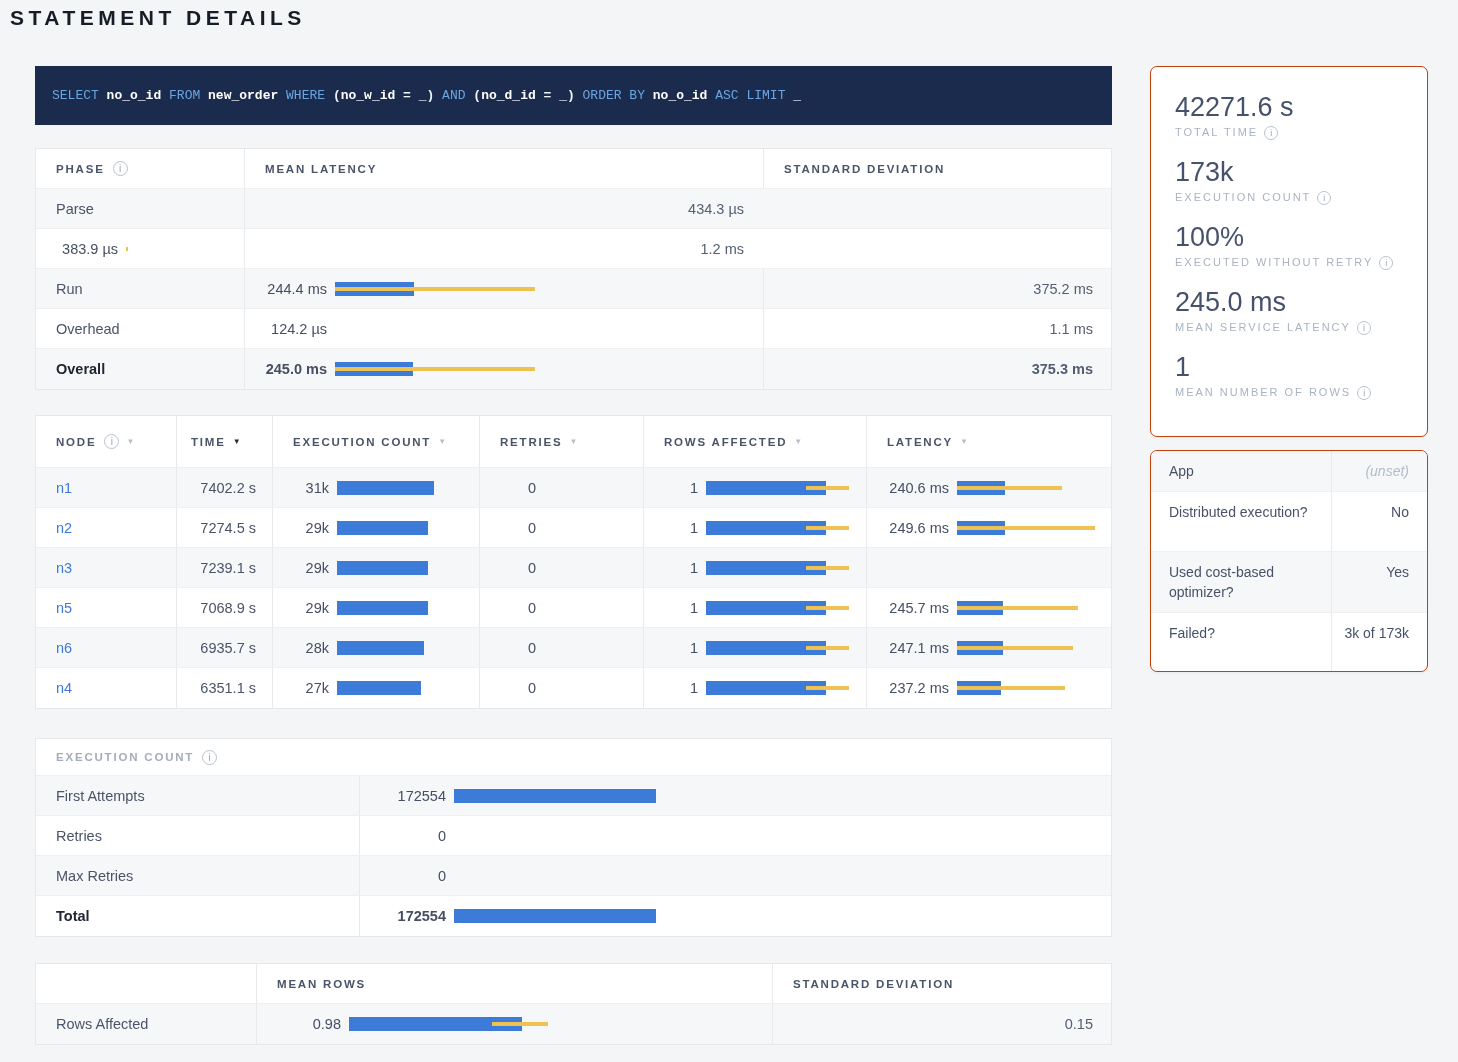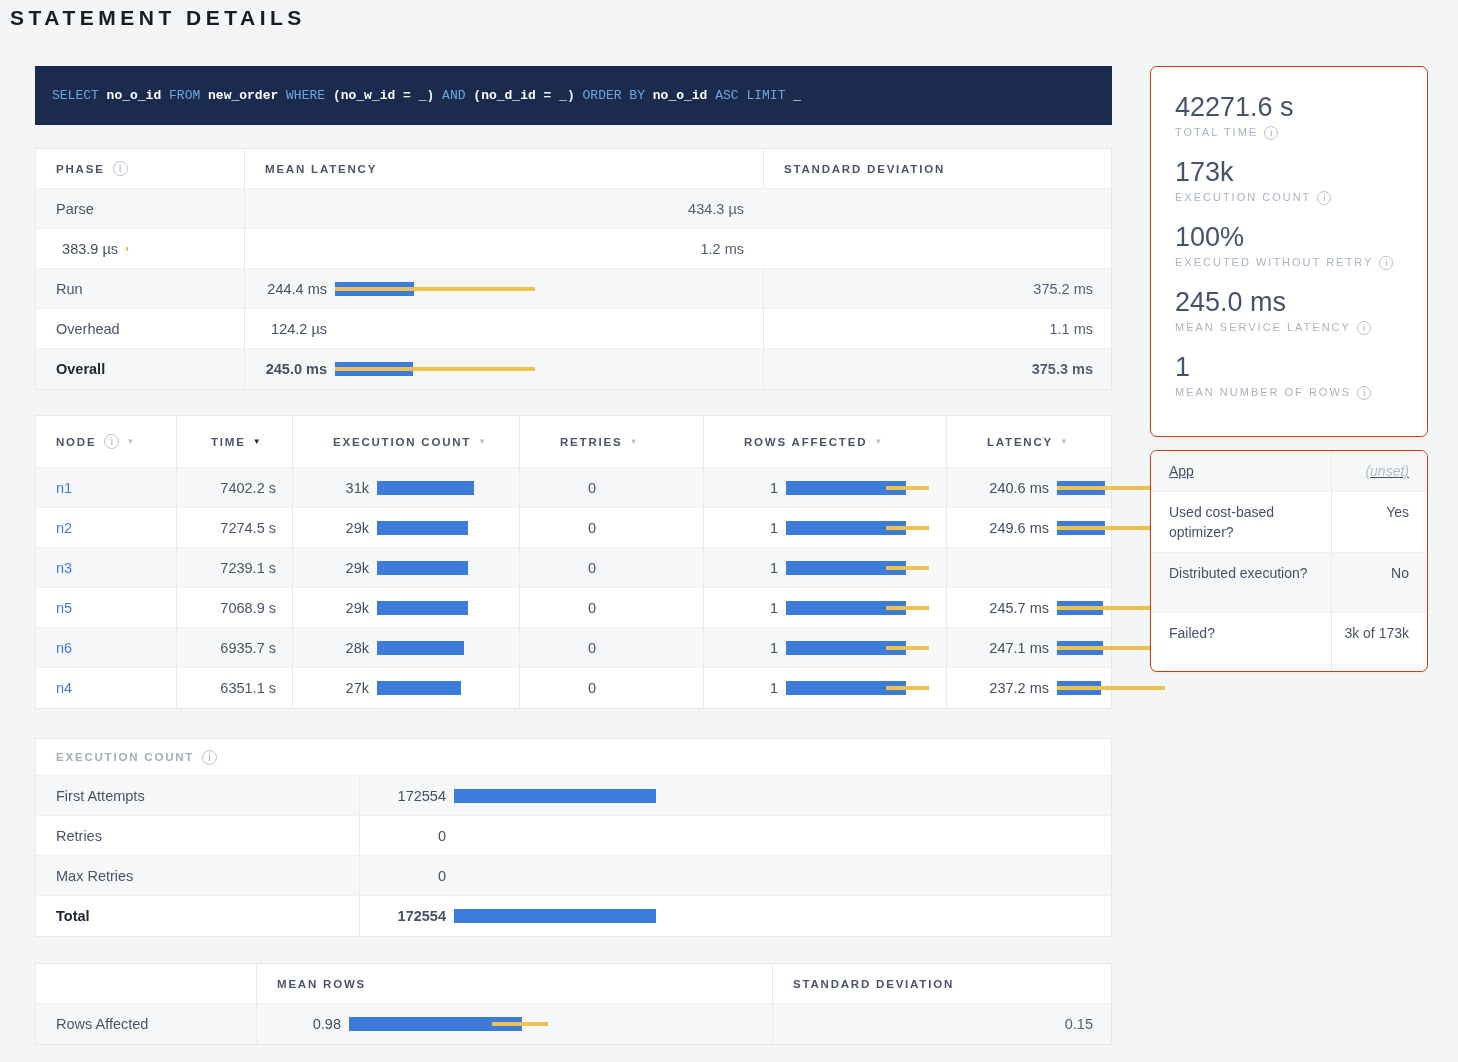--- a/index.html
+++ b/index.html
@@ -59,21 +59,21 @@
     font-size: 10px; letter-spacing: 0; font-weight: normal;
     margin-left: 8px; flex: none; font-style: normal;
   }
   
   .phase { top: 148px; }
   .phase .row { grid-template-columns: 209px 519px 349px; height: 40px; }
   .phase .row:nth-child(even) { background: #f6f7f8; }
   .phase .num { width: 82px; }
   
   .nodes { top: 415px; }
-  .nodes .row { grid-template-columns: 141px 96px 207px 164px 223px 246px; height: 40px; gap: 20px; }
+  .nodes .row { grid-template-columns: 141px 96px 207px 164px 223px 246px; height: 40px; }
   .nodes .row.head { height: 52px; }
   .nodes .row:nth-child(even) { background: #f6f7f8; }
   .node-link { color: #3f7ad6; text-decoration: none; padding-left: 20px; }
   .t-num { justify-content: flex-end; padding-right: 16px; color: #4a5468; }
   .n-exec { width: 56px; }
   .n-ret  { width: 56px; }
   .n-rows { width: 54px; }
   .n-lat  { width: 82px; }
   
   .exec { top: 738px; }
@@ -97,21 +97,21 @@
   .stat-value { font-size: 27px; color: #46526b; line-height: 32px; }
   .stat-label {
     margin-top: 3px; font-size: 11px; letter-spacing: 2px;
     color: #aab3c1; display: flex; align-items: flex-start;
   }
   .stat-label .info { width: 14px; height: 14px; font-size: 9px; margin-left: 6px; }
   .card2 { top: 450px; height: 222px; overflow: hidden; font-size: 14px; }
   .d-row { display: flex; border-bottom: 1px solid #eeeff1; min-height: 60px; }
   .d-row:last-child { border-bottom: none; min-height: 62px; }
   .d-row:nth-child(odd) { background: #f6f7f8; }
-  .d-row:first-child { min-height: 40px; text-decoration: underline; }
+  .d-row:first-child { min-height: 40px; }
   .d-label { flex: 1; padding: 10px 10px 10px 18px; line-height: 20px; color: #47516a; display:flex; align-items:center; }
   .d-value {
     width: 96px; border-left: 1px solid #e9eaec;
     padding: 10px 18px 10px 6px; text-align: right; line-height: 20px;
     color: #47516a; display:flex; justify-content:flex-end; align-items:center;
   }
   .d-row:nth-child(n+2) .d-label, .d-row:nth-child(n+2) .d-value { align-items: flex-start; }
   .unset { font-style: italic; color: #b3bcc9; }
 </style>
 </head>
@@ -478,24 +478,24 @@
       </div>
   </div>
 </div>
 
 <div class="card card2">
   <div class="d-row">
     <div class="d-label">App</div>
     <div class="d-value unset">(unset)</div>
   </div>
   <div class="d-row">
+    <div class="d-label">Distributed execution?</div>
+    <div class="d-value">No</div>
+  </div>
+  <div class="d-row">
     <div class="d-label">Used cost-based optimizer?</div>
     <div class="d-value">Yes</div>
-  </div>
-  <div class="d-row">
-    <div class="d-label">Distributed execution?</div>
-    <div class="d-value">No</div>
   </div>
   <div class="d-row">
     <div class="d-label">Failed?</div>
     <div class="d-value">3k of 173k</div>
   </div>
 </div>
 
 </body></html>

